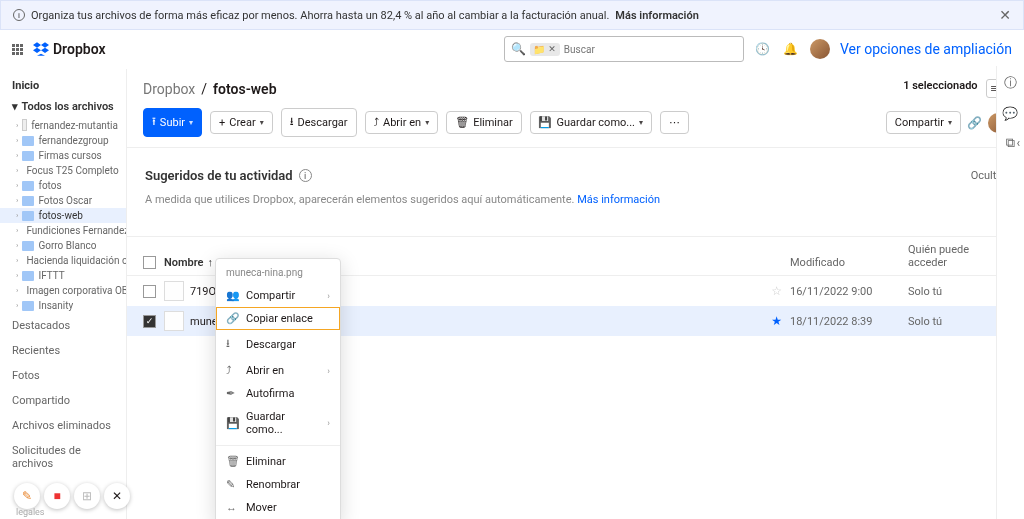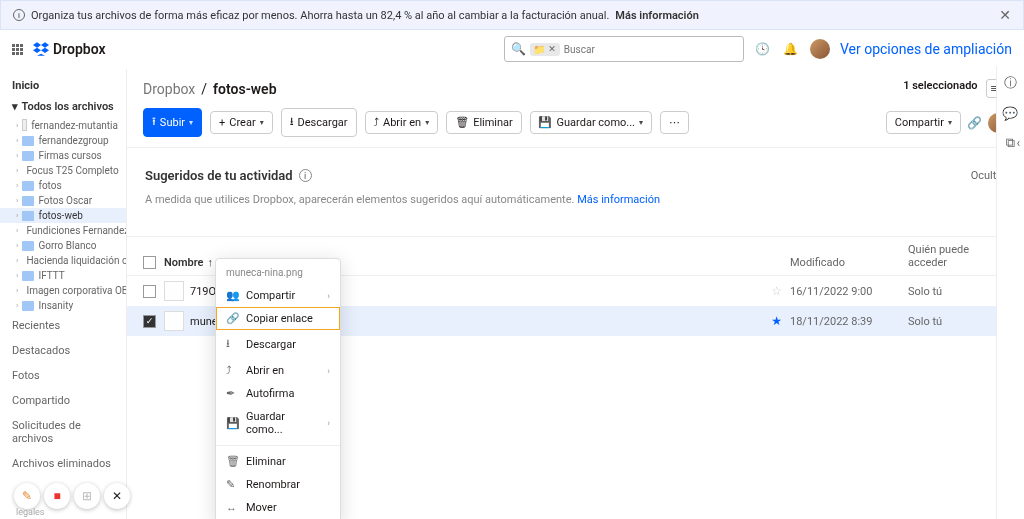--- a/index.html
+++ b/index.html
@@ -189,26 +189,26 @@
           <span class="fico"></span>
           <span>Imagen corporativa OB</span>
         </div>
         <div class="sb-item">
           <span class="chev">›</span>
           <span class="fico"></span>
           <span>Insanity</span>
         </div>
       </div>
     <div id="sb-links">
+        <div class="sb-link">Destacados</div>
         <div class="sb-link">Recientes</div>
-        <div class="sb-link">Destacados</div>
         <div class="sb-link">Fotos</div>
         <div class="sb-link">Compartido</div>
+        <div class="sb-link">Archivos eliminados</div>
         <div class="sb-link">Solicitudes de archivos</div>
-        <div class="sb-link">Archivos eliminados</div>
       </div>
   </div>
 
   <div class="main">
     <div class="crumb">
       <span class="root">Dropbox</span>
       <span>/</span>
       <span class="cur">fotos-web</span>
       <span class="selinfo">
         <span>1 seleccionado</span>

